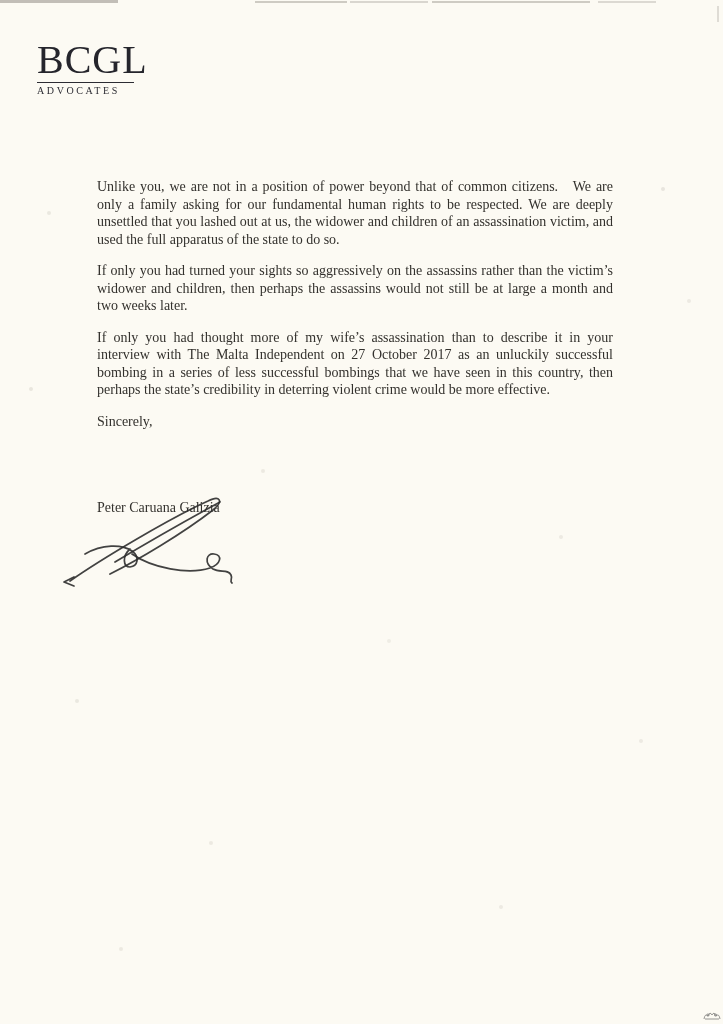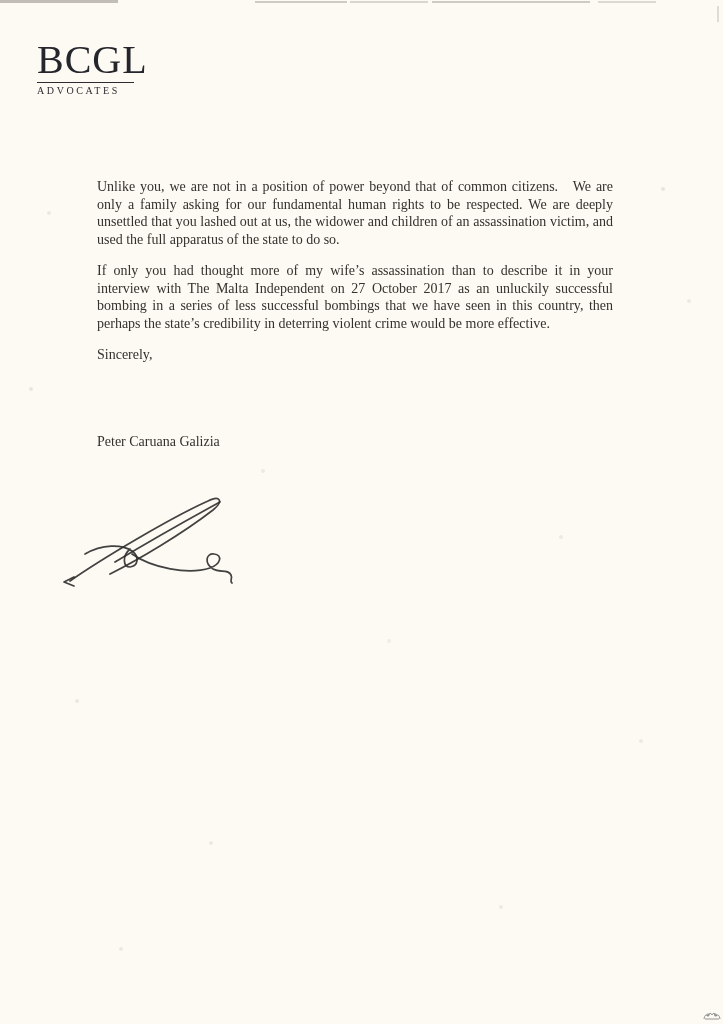--- a/index.html
+++ b/index.html
@@ -133,20 +133,21 @@
   <div class="specks"></div>
 
   <div class="letterhead">
     <div class="logo-main">BCGL</div>
     <div class="logo-rule"></div>
     <div class="logo-sub">ADVOCATES</div>
   </div>
 
   <div class="letter-body">
     <p>Unlike you, we are not in a position of power beyond that of common citizens.&nbsp;&nbsp; We are only a family asking for our fundamental human rights to be respected. We are deeply unsettled that you lashed out at us, the widower and children of an assassination victim, and used the full apparatus of the state to do so.</p>
+    <p>If only you had turned your sights so aggressively on the assassins rather than the victim’s widower and children, then perhaps the assassins would not still be at large a month and two weeks later.</p>
     <p>If only you had thought more of my wife’s assassination than to describe it in your interview with The Malta Independent on 27 October 2017 as an unluckily successful bombing in a series of less successful bombings that we have seen in this country, then perhaps the state’s credibility in deterring violent crime would be more effective.</p>
     <p class="valediction">Sincerely,</p>
     <div class="sig-space"></div>
     <p class="signatory-name">Peter Caruana Galizia</p>
   </div>
 
   <div class="signature">
     <svg viewBox="0 0 200 100" width="200" height="100" xmlns="http://www.w3.org/2000/svg">
       <path d="M 10,89 C 40,68 110,26 148,9 C 160,3 164,9 153,18 C 122,42 78,68 50,82"></path>
       <path d="M 55,70 C 95,46 138,22 160,10"></path>

